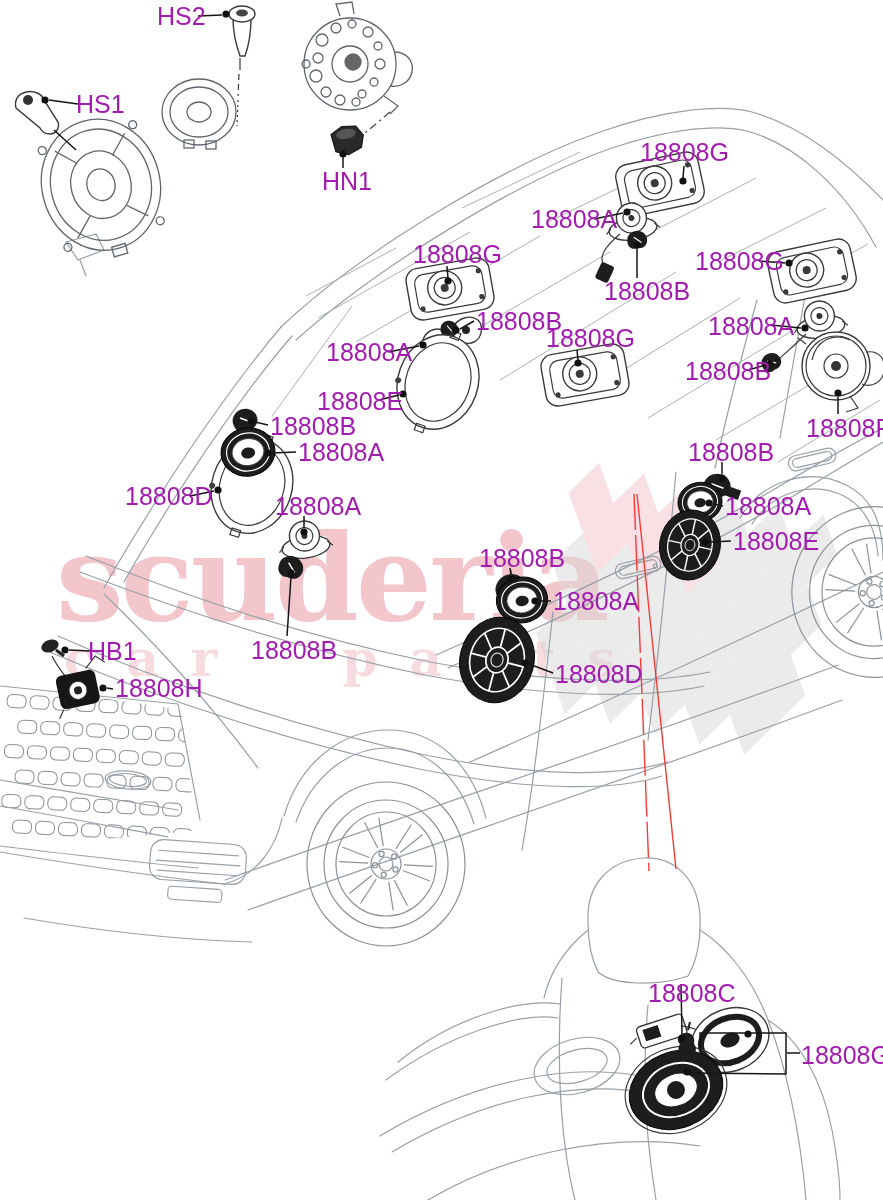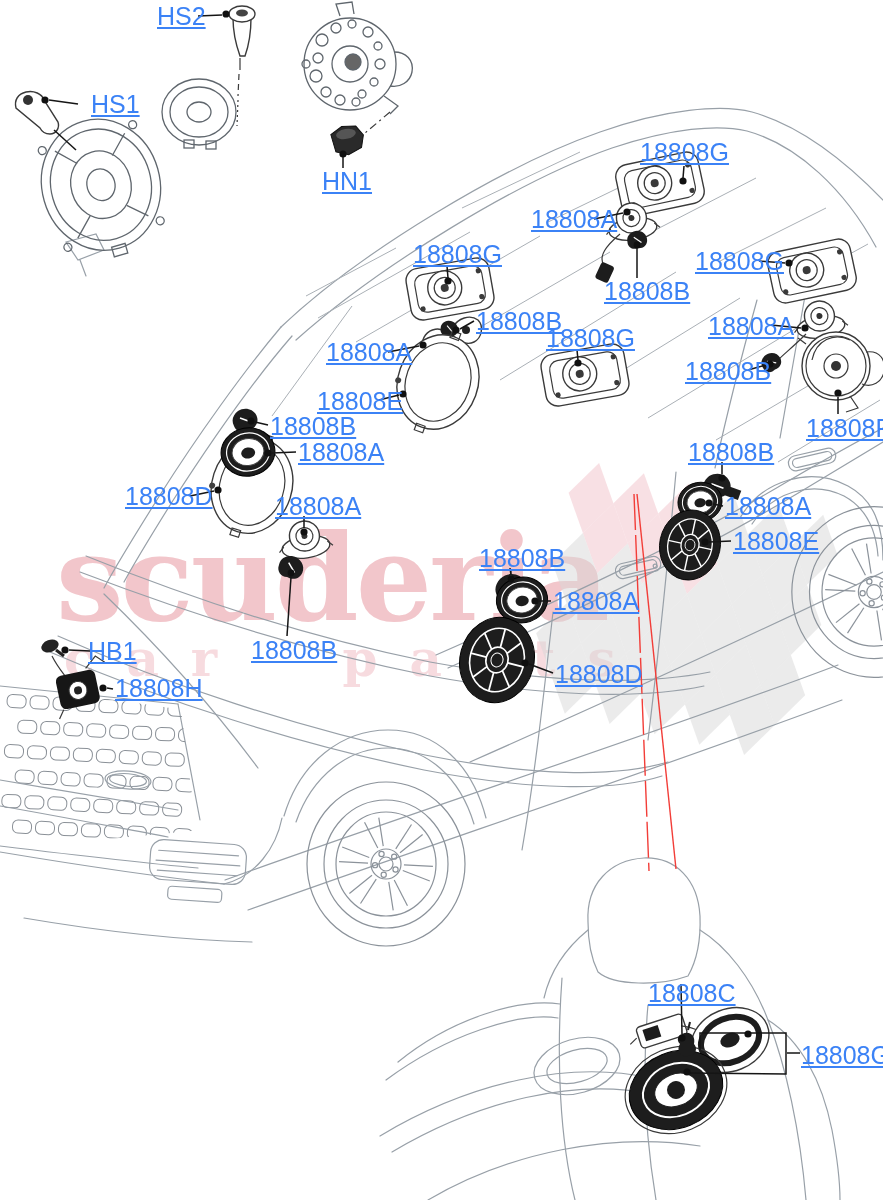--- a/index.html
+++ b/index.html
@@ -4,21 +4,21 @@
 <style>
   html,body{margin:0;padding:0;background:#fff;}
   .stage{position:relative;width:883px;height:1200px;background:#fff;overflow:hidden;
          font-family:"Liberation Sans",sans-serif;}
   .wm-brand{position:absolute;left:56px;top:518px;font:bold 120px/1 "DejaVu Serif",serif;
             color:#f2c6cb;letter-spacing:-3px;z-index:1;}
   .wm-tagline{position:absolute;left:64px;top:634px;font:bold 50px/1 "DejaVu Serif",serif;
               color:#f7dbdf;letter-spacing:32px;word-spacing:44px;z-index:1;}
   #art{position:absolute;left:0;top:0;z-index:2;}
   #labels{position:absolute;left:0;top:0;width:100%;height:100%;z-index:3;}
-  .plabel{position:absolute;font:25px/1 "Liberation Sans",sans-serif;color:#3b82f6;white-space:nowrap;text-decoration:underline;}
+  .plabel{position:absolute;font:25px/1 "Liberation Sans",sans-serif;color:#a21caf;white-space:nowrap;}
   .ln{stroke:#98a0a8;fill:none;stroke-width:1.2;stroke-linecap:round;}
   .rib{stroke:#aab0b6;fill:none;stroke-width:1;}
   .ld{stroke:#151515;fill:none;stroke-width:1.5;}
   .dot{fill:#101010;stroke:none;}
   .pt{stroke:#3a3a3a;fill:#fff;stroke-width:1.4;}
   .ptl{stroke:#3a3a3a;fill:none;stroke-width:1.2;}
   .gray{stroke:#5f666d;fill:none;stroke-width:1.3;}
   .red{stroke:#f23d38;fill:none;stroke-width:1.4;}
 </style>
 </head>
@@ -512,21 +512,21 @@
         <circle class="dot" cx="103" cy="688" r="3.6"></circle>
       <line class="ld" x1="681" y1="984" x2="682" y2="1034"></line>
         <circle class="dot" cx="682" cy="1038" r="3.6"></circle>
       <circle class="dot" cx="748" cy="1034" r="3.6"></circle>
         <circle class="dot" cx="687" cy="1072" r="3.6"></circle>
     </g>
   </svg>
 
   <div id="labels">
       <div class="plabel" style="left: 157px; top: 4px;">HS2</div>
-      <div class="plabel" style="left: 91px; top: 92px;">HS1</div>
+      <div class="plabel" style="left: 76px; top: 92px;">HS1</div>
       <div class="plabel" style="left: 322px; top: 169px; text-align: center;">HN1</div>
       <div class="plabel" style="left: 640px; top: 140px;">18808G</div>
       <div class="plabel" style="left: 531px; top: 207px;">18808A</div>
       <div class="plabel" style="left: 413px; top: 242px;">18808G</div>
       <div class="plabel" style="left: 695px; top: 249px;">18808G</div>
       <div class="plabel" style="left: 604px; top: 279px;">18808B</div>
       <div class="plabel" style="left: 476px; top: 309px;">18808B</div>
       <div class="plabel" style="left: 546px; top: 326px;">18808G</div>
       <div class="plabel" style="left: 708px; top: 314px;">18808A</div>
       <div class="plabel" style="left: 326px; top: 340px;">18808A</div>

